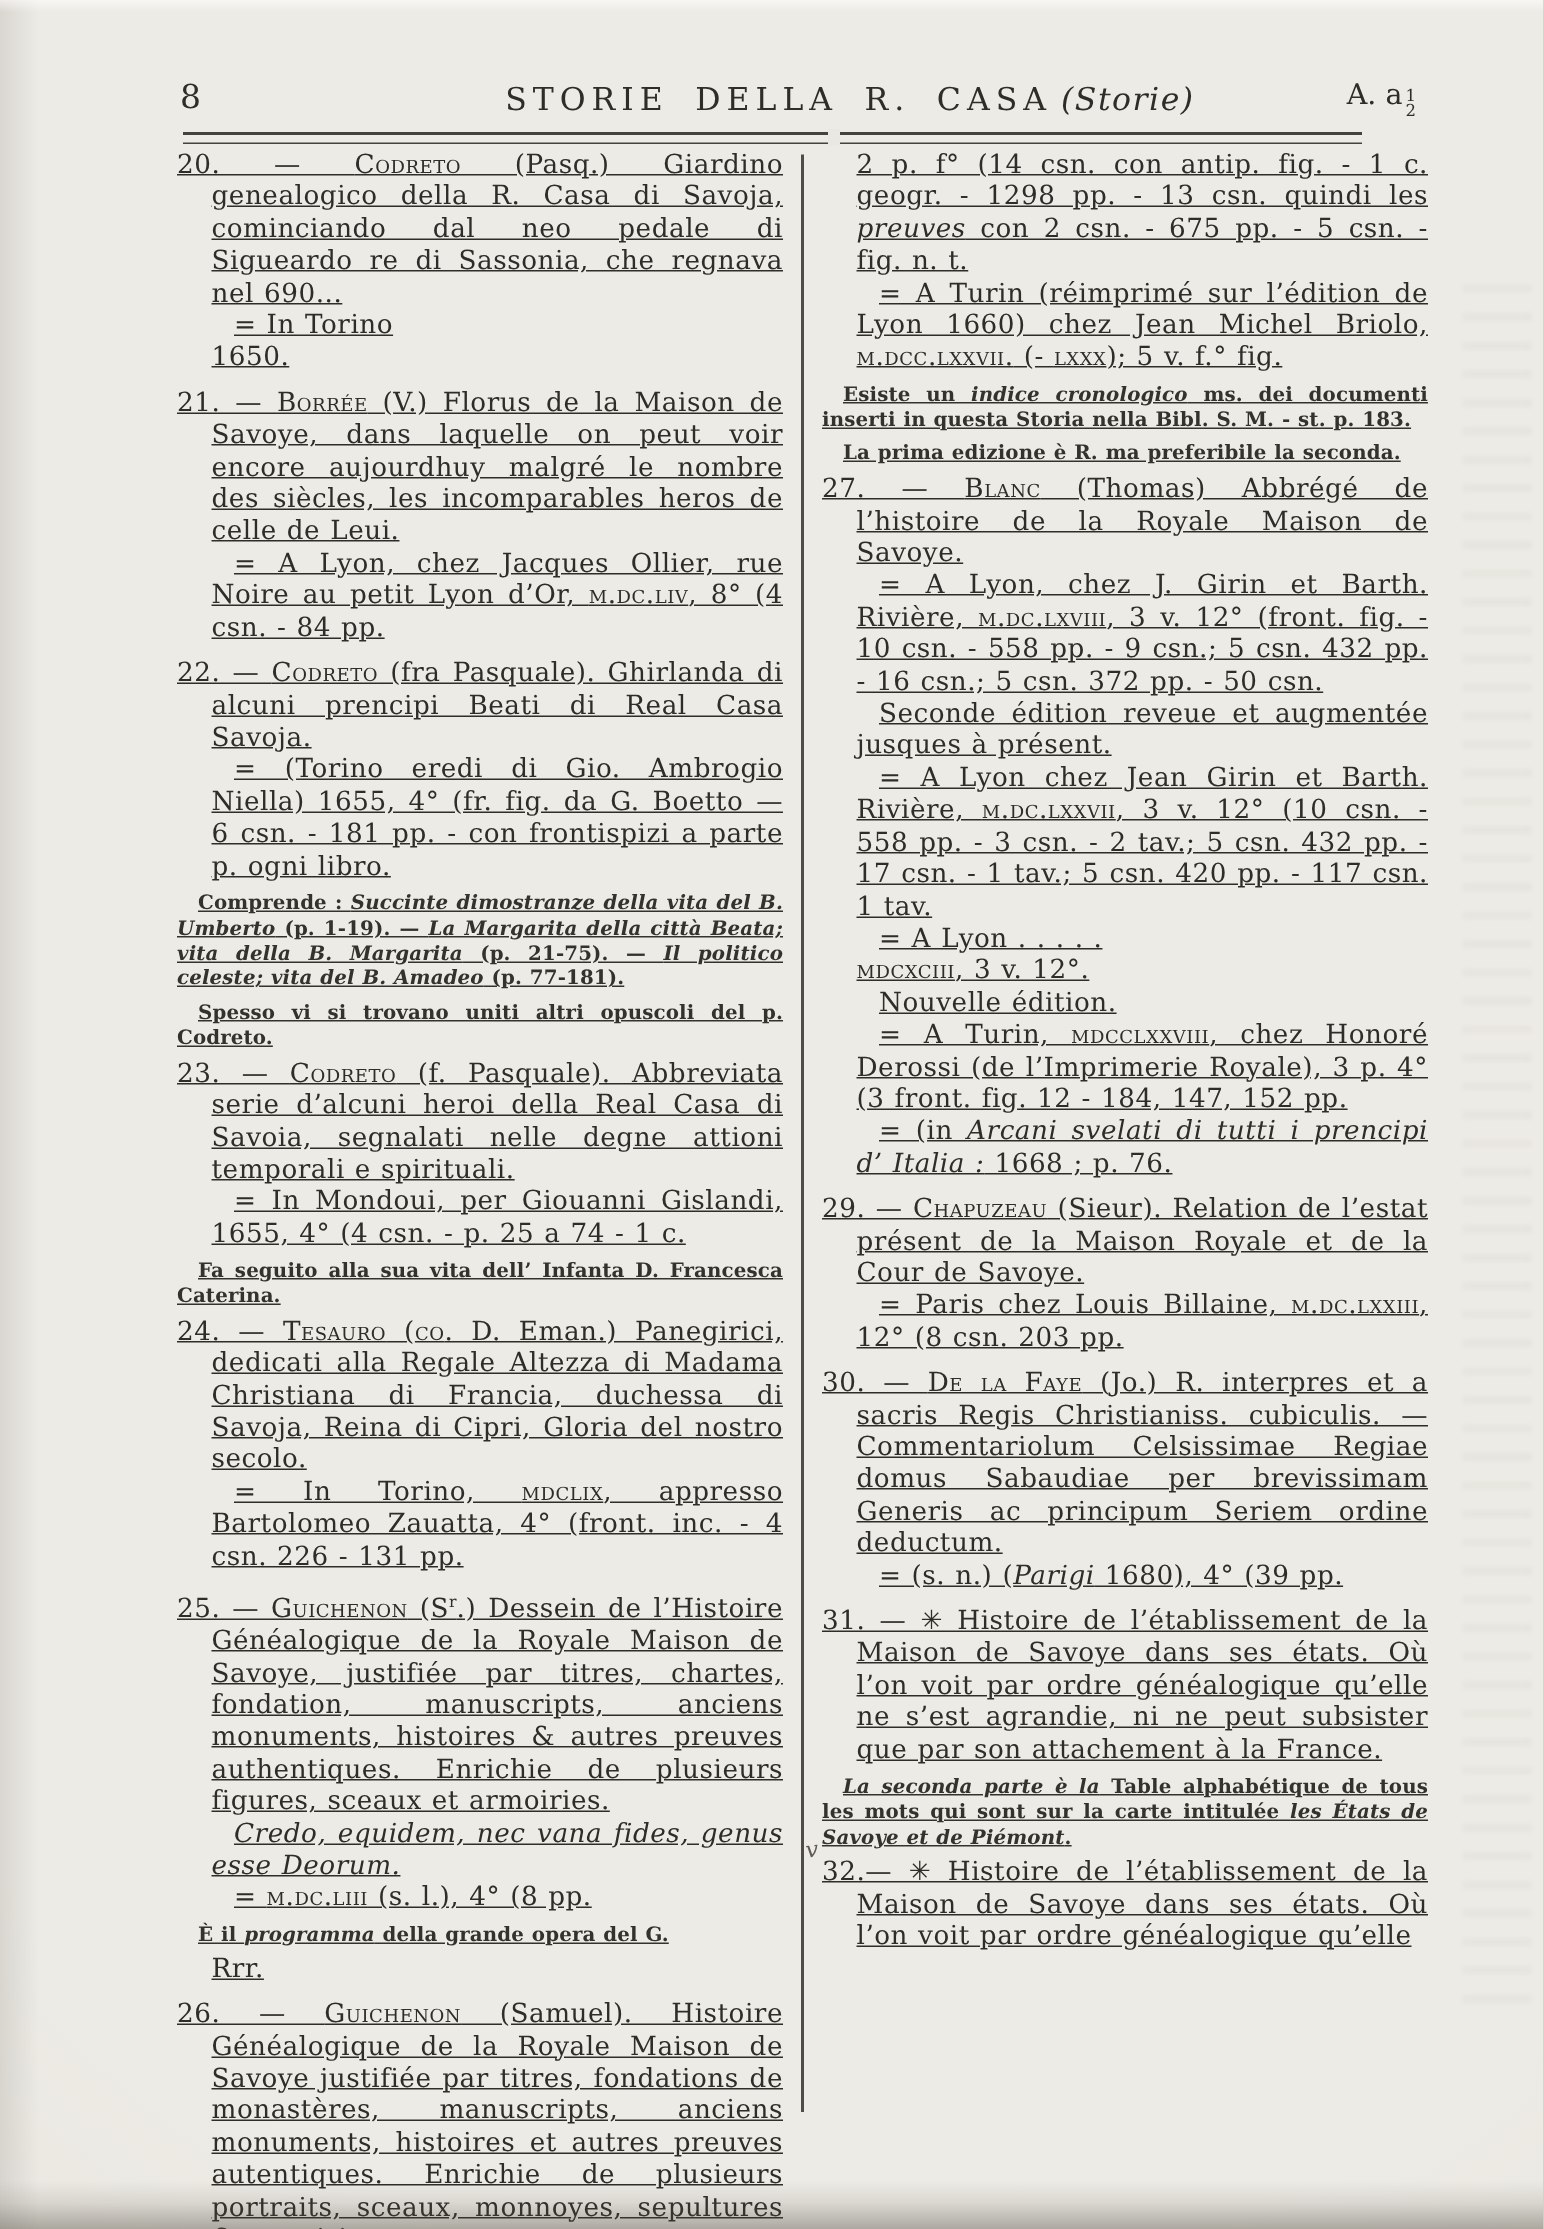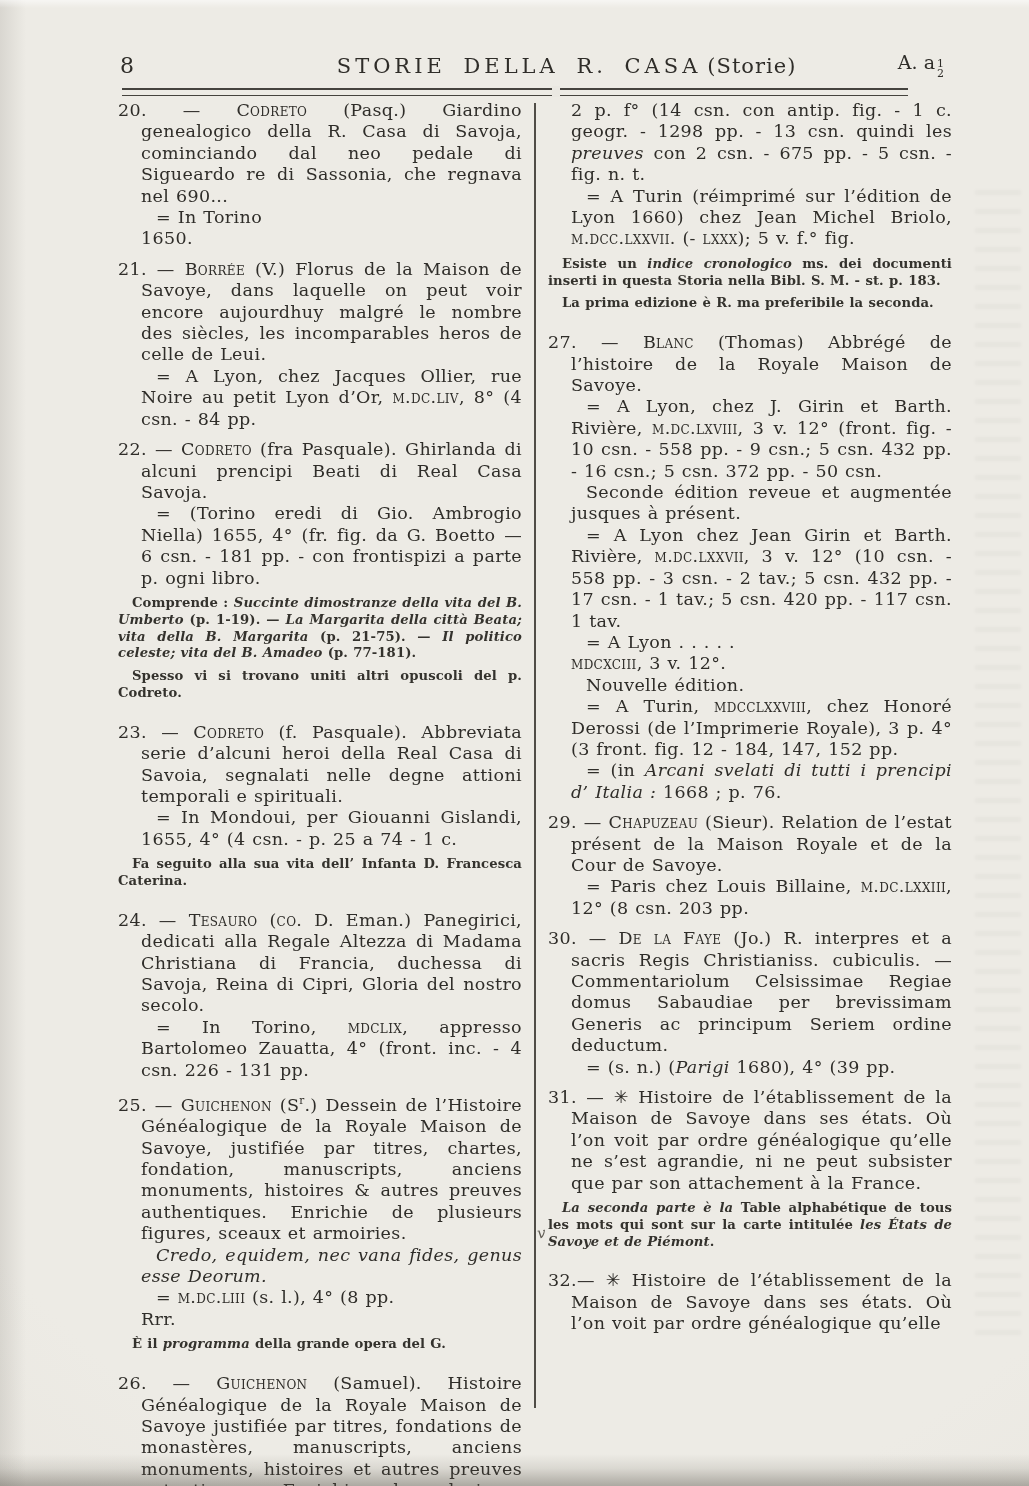--- a/index.html
+++ b/index.html
@@ -16,45 +16,45 @@
 
   
   .header{
     position:absolute;left:118px;top:44px;width:842px;height:34px;
   }
   .pageno{position:absolute;left:2px;bottom:0;font-size:22px;}
   .running-title{
     position:absolute;left:50%;bottom:0;transform:translateX(-44%);
     white-space:nowrap;font-size:21px;letter-spacing:4px;word-spacing:7px;
   }
-  .running-title .suffix{letter-spacing:1px;margin-left:6px;}
+  .running-title .suffix{font-style:italic;letter-spacing:1px;margin-left:6px;}
   .shelfmark{position:absolute;right:16px;bottom:0;font-size:19px;white-space:nowrap;}
   .frac{display:inline-flex;flex-direction:column;text-align:center;
         font-size:11px;line-height:9.5px;vertical-align:2px;margin-left:2px;}
   .double-rule{
     position:absolute;left:122px;top:88px;width:786px;height:5px;
     border-top:2.4px solid #45433e;border-bottom:1.6px solid #45433e;
   }
   .rule-gap{position:absolute;left:552px;top:86px;width:8px;height:11px;background:#eae8e2;}
 
   
   .col{position:absolute;top:100px;width:404px;}
   .col-left{left:118px;}
   .col-right{left:548px;}
   .divider{position:absolute;left:534px;top:103px;width:1.6px;height:1305px;background:#504d47;}
 
   p.blk{margin:0;text-align:justify;font-size:17.5px;line-height:21.4px;
-        letter-spacing:0.35px;word-spacing:0.8px;}
+        letter-spacing:0.35px;word-spacing:0.8px;text-decoration:underline;}
   p.main{padding-left:23px;text-indent:-23px;margin-top:9px;}
   p.imprint{padding-left:23px;text-indent:15px;}
   p.plain{padding-left:23px;text-indent:0;}
   p.note{font-size:13.2px;line-height:16.8px;font-weight:bold;color:#34322d;
          letter-spacing:0.1px;word-spacing:0.5px;text-indent:14px;
          margin-top:6px;margin-bottom:3px;}
-  p.note + p.main{margin-top:20px;}
+  p.note + p.main{margin-top:4px;}
   .col > p:first-child{margin-top:0;}
 
   .seg.sc{font-variant:small-caps;}
   .seg.i{font-style:italic;}
   .seg.sup{vertical-align:super;font-size:0.6em;letter-spacing:0;}
 
   
   .check{position:absolute;left:537px;top:1224px;font-size:15px;color:#5f5b53;
          font-style:italic;transform:rotate(-7deg);}
   .scan-bottom{position:absolute;left:0;right:0;bottom:0;height:32px;
@@ -99,22 +99,22 @@
       <p class="blk note"><span class="seg n">Comprende : </span><span class="seg i">Succinte dimostranze della vita del B. Umberto</span><span class="seg n"> (p. 1-19). — </span><span class="seg i">La Margarita della città Beata; vita della B. Margarita</span><span class="seg n"> (p. 21-75). — </span><span class="seg i">Il politico celeste; vita del B. Amadeo</span><span class="seg n"> (p. 77-181).</span></p>
       <p class="blk note"><span class="seg n">Spesso vi si trovano uniti altri opuscoli del p. Codreto.</span></p>
       <p class="blk main"><span class="seg n">23. — </span><span class="seg sc">Codreto</span><span class="seg n"> (f. Pasquale). Abbreviata serie d’alcuni heroi della Real Casa di Savoia, segnalati nelle degne attioni temporali e spirituali.</span></p>
       <p class="blk imprint"><span class="seg n">= In Mondoui, per Giouanni Gislandi, 1655, 4° (4 csn. - p. 25 a 74 - 1 c.</span></p>
       <p class="blk note"><span class="seg n">Fa seguito alla sua vita dell’ Infanta D. Francesca Caterina.</span></p>
       <p class="blk main"><span class="seg n">24. — </span><span class="seg sc">Tesauro</span><span class="seg n"> (</span><span class="seg sc">co</span><span class="seg n">. D. Eman.) Panegirici, dedicati alla Regale Altezza di Madama Christiana di Francia, duchessa di Savoja, Reina di Cipri, Gloria del nostro secolo.</span></p>
       <p class="blk imprint"><span class="seg n">= In Torino, </span><span class="seg sc">mdclix</span><span class="seg n">, appresso Bartolomeo Zauatta, 4° (front. inc. - 4 csn. 226 - 131 pp.</span></p>
       <p class="blk main"><span class="seg n">25. — </span><span class="seg sc">Guichenon</span><span class="seg n"> (S</span><span class="seg sup">r</span><span class="seg n">.) Dessein de l’Histoire Généalogique de la Royale Maison de Savoye, justifiée par titres, chartes, fondation, manuscripts, anciens monuments, histoires &amp; autres preuves authentiques. Enrichie de plusieurs figures, sceaux et armoiries.</span></p>
       <p class="blk imprint"><span class="seg i">Credo, equidem, nec vana fides, genus esse Deorum.</span></p>
       <p class="blk imprint"><span class="seg n">= </span><span class="seg sc">m.dc.liii</span><span class="seg n"> (s. l.), 4° (8 pp.</span></p>
+      <p class="blk note"><span class="seg n">È il </span><span class="seg i">programma</span><span class="seg n"> della grande opera del G.</span></p>
       <p class="blk plain"><span class="seg n">Rrr.</span></p>
-      <p class="blk note"><span class="seg n">È il </span><span class="seg i">programma</span><span class="seg n"> della grande opera del G.</span></p>
       <p class="blk main"><span class="seg n">26. — </span><span class="seg sc">Guichenon</span><span class="seg n"> (Samuel). Histoire Généalogique de la Royale Maison de Savoye justifiée par titres, fondations de monastères, manuscripts, anciens monuments, histoires et autres preuves autentiques. Enrichie de plusieurs portraits, sceaux, monnoyes, sepultures &amp; armoiries.</span></p>
     </div>
   <div class="divider"></div>
   <div class="col col-right" id="col-right">
       <p class="blk plain"><span class="seg n">2 p. f° (14 csn. con antip. fig. - 1 c. geogr. - 1298 pp. - 13 csn. quindi les </span><span class="seg i">preuves</span><span class="seg n"> con 2 csn. - 675 pp. - 5 csn. - fig. n. t.</span></p>
       <p class="blk imprint"><span class="seg n">= A Turin (réimprimé sur l’édition de Lyon 1660) chez Jean Michel Briolo, </span><span class="seg sc">m.dcc.lxxvii.</span><span class="seg n"> (- </span><span class="seg sc">lxxx</span><span class="seg n">); 5 v. f.° fig.</span></p>
       <p class="blk note"><span class="seg n">Esiste un </span><span class="seg i">indice cronologico</span><span class="seg n"> ms. dei documenti inserti in questa Storia nella Bibl. S. M. - st. p. 183.</span></p>
       <p class="blk note"><span class="seg n">La prima edizione è R. ma preferibile la seconda.</span></p>
       <p class="blk main"><span class="seg n">27. — </span><span class="seg sc">Blanc</span><span class="seg n"> (Thomas) Abbrégé de l’histoire de la Royale Maison de Savoye.</span></p>
       <p class="blk imprint"><span class="seg n">= A Lyon, chez J. Girin et Barth. Rivière, </span><span class="seg sc">m.dc.lxviii</span><span class="seg n">, 3 v. 12° (front. fig. - 10 csn. - 558 pp. - 9 csn.; 5 csn. 432 pp. - 16 csn.; 5 csn. 372 pp. - 50 csn.</span></p>

